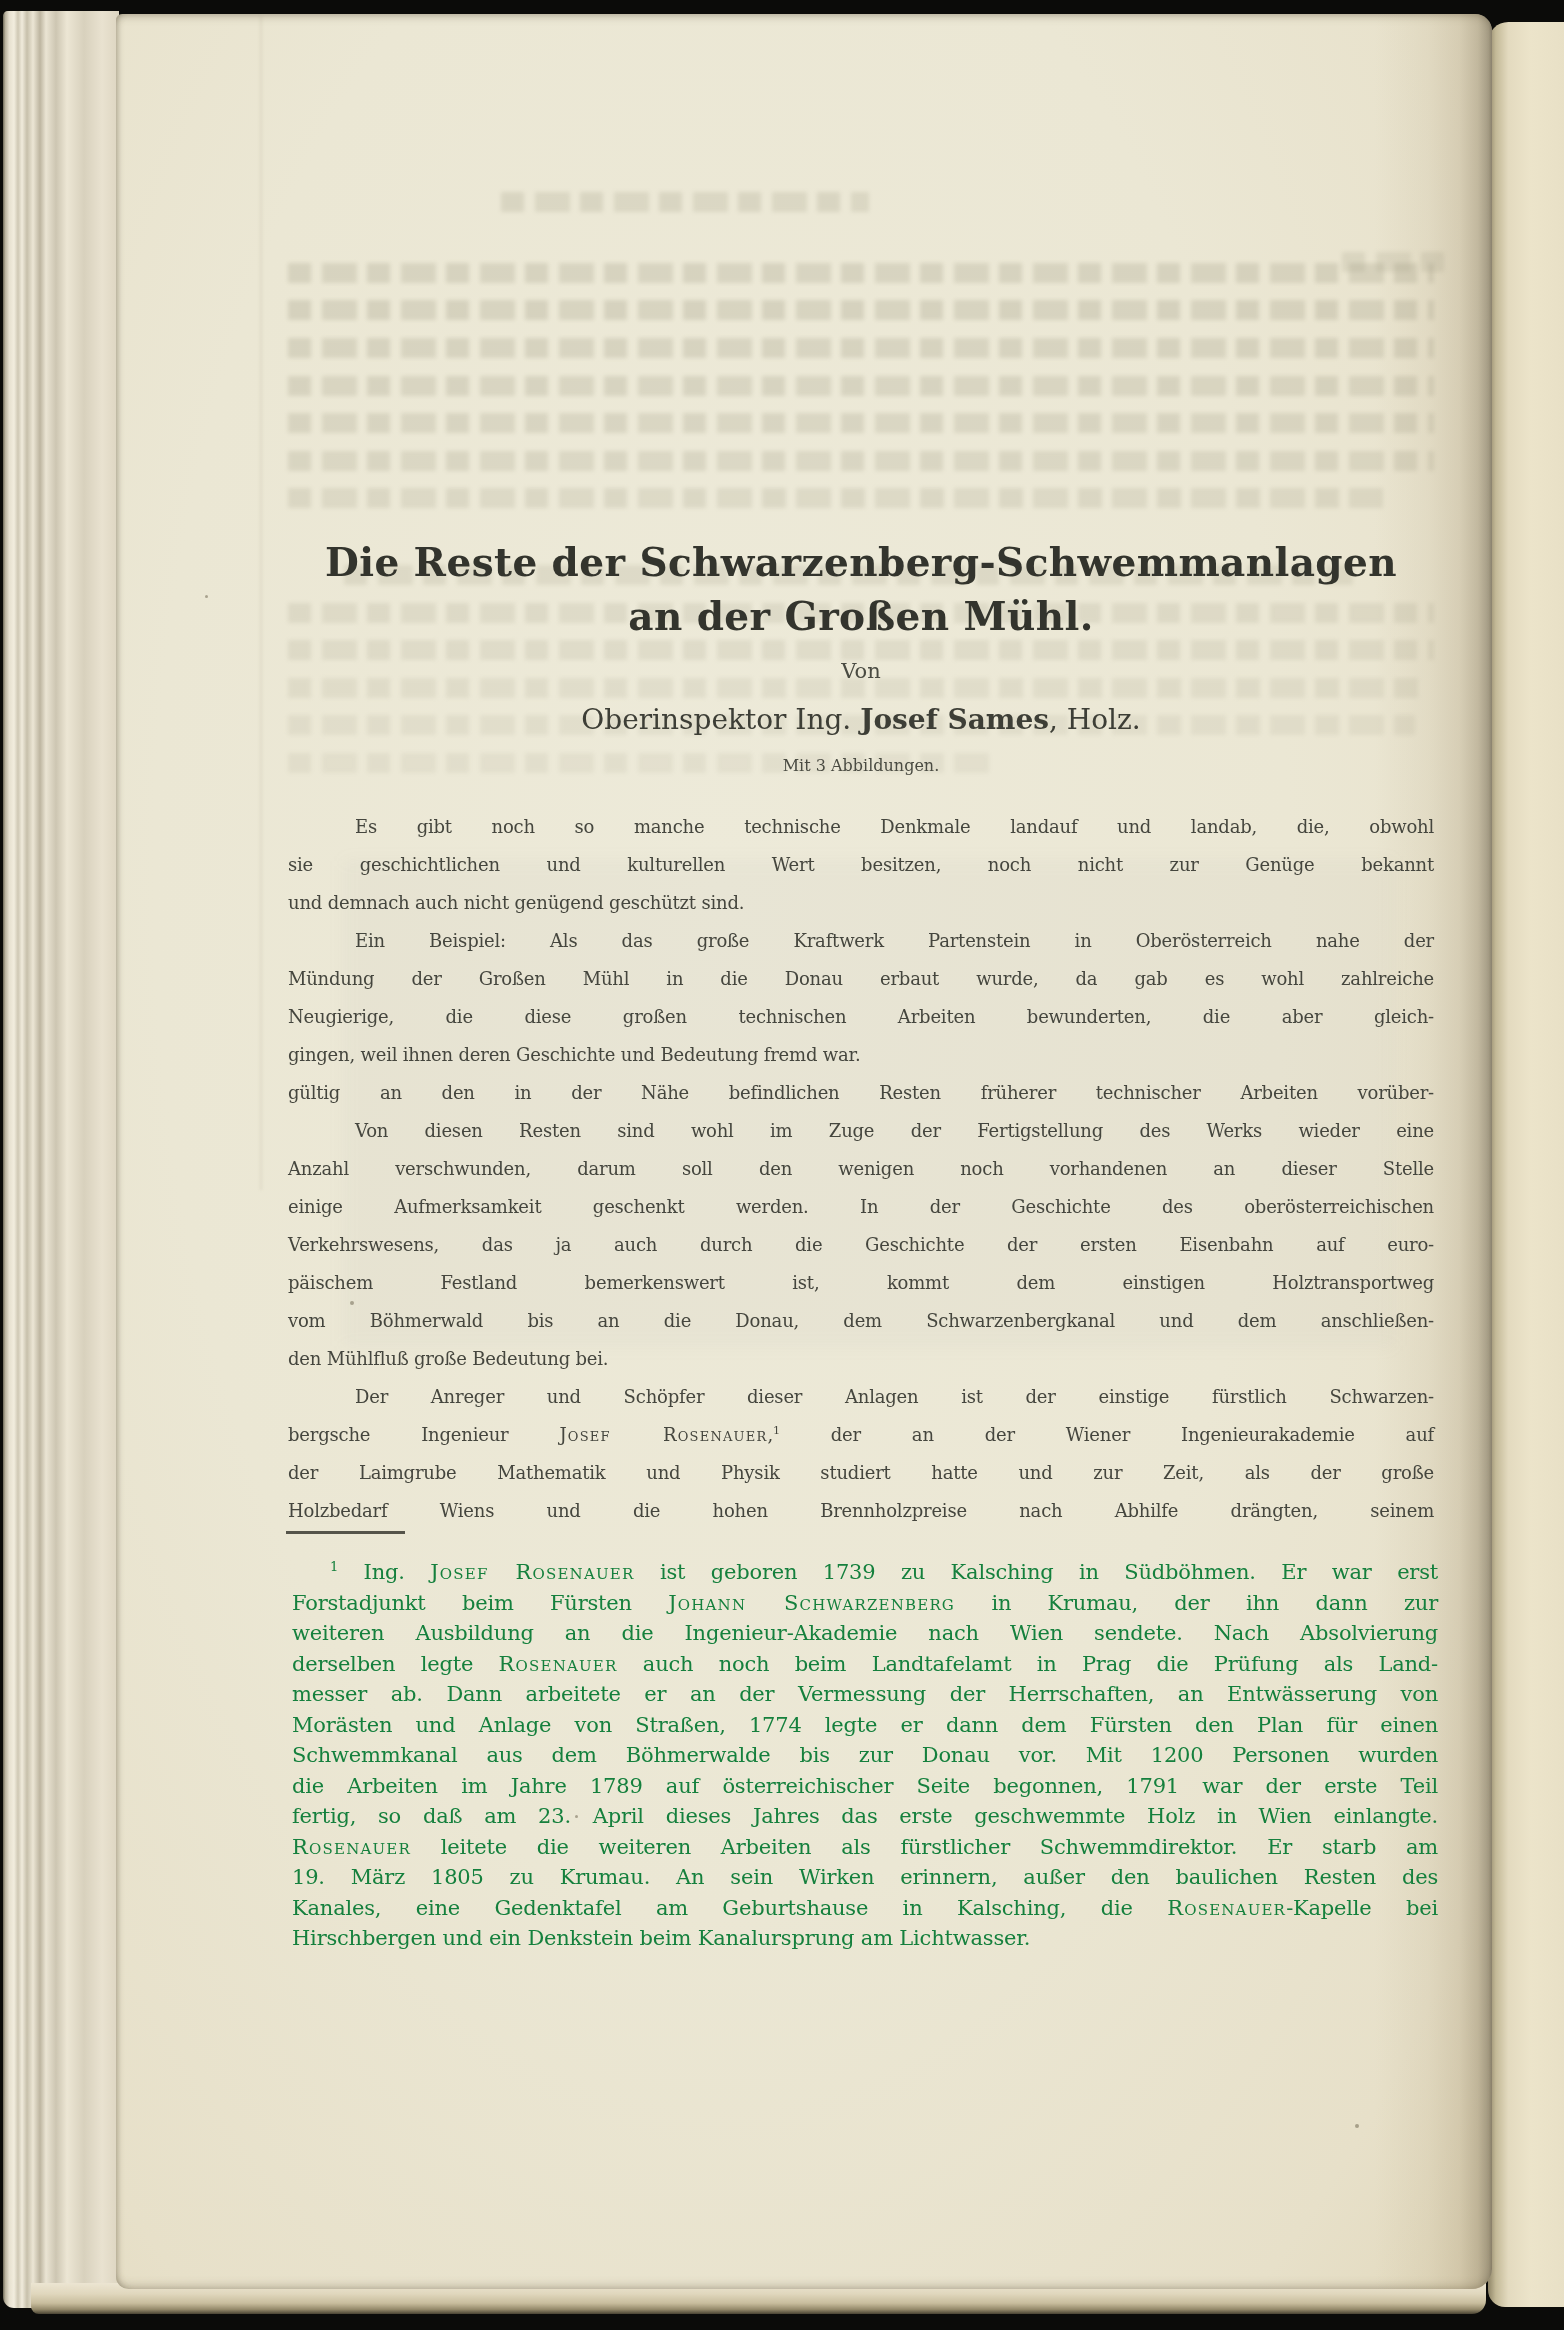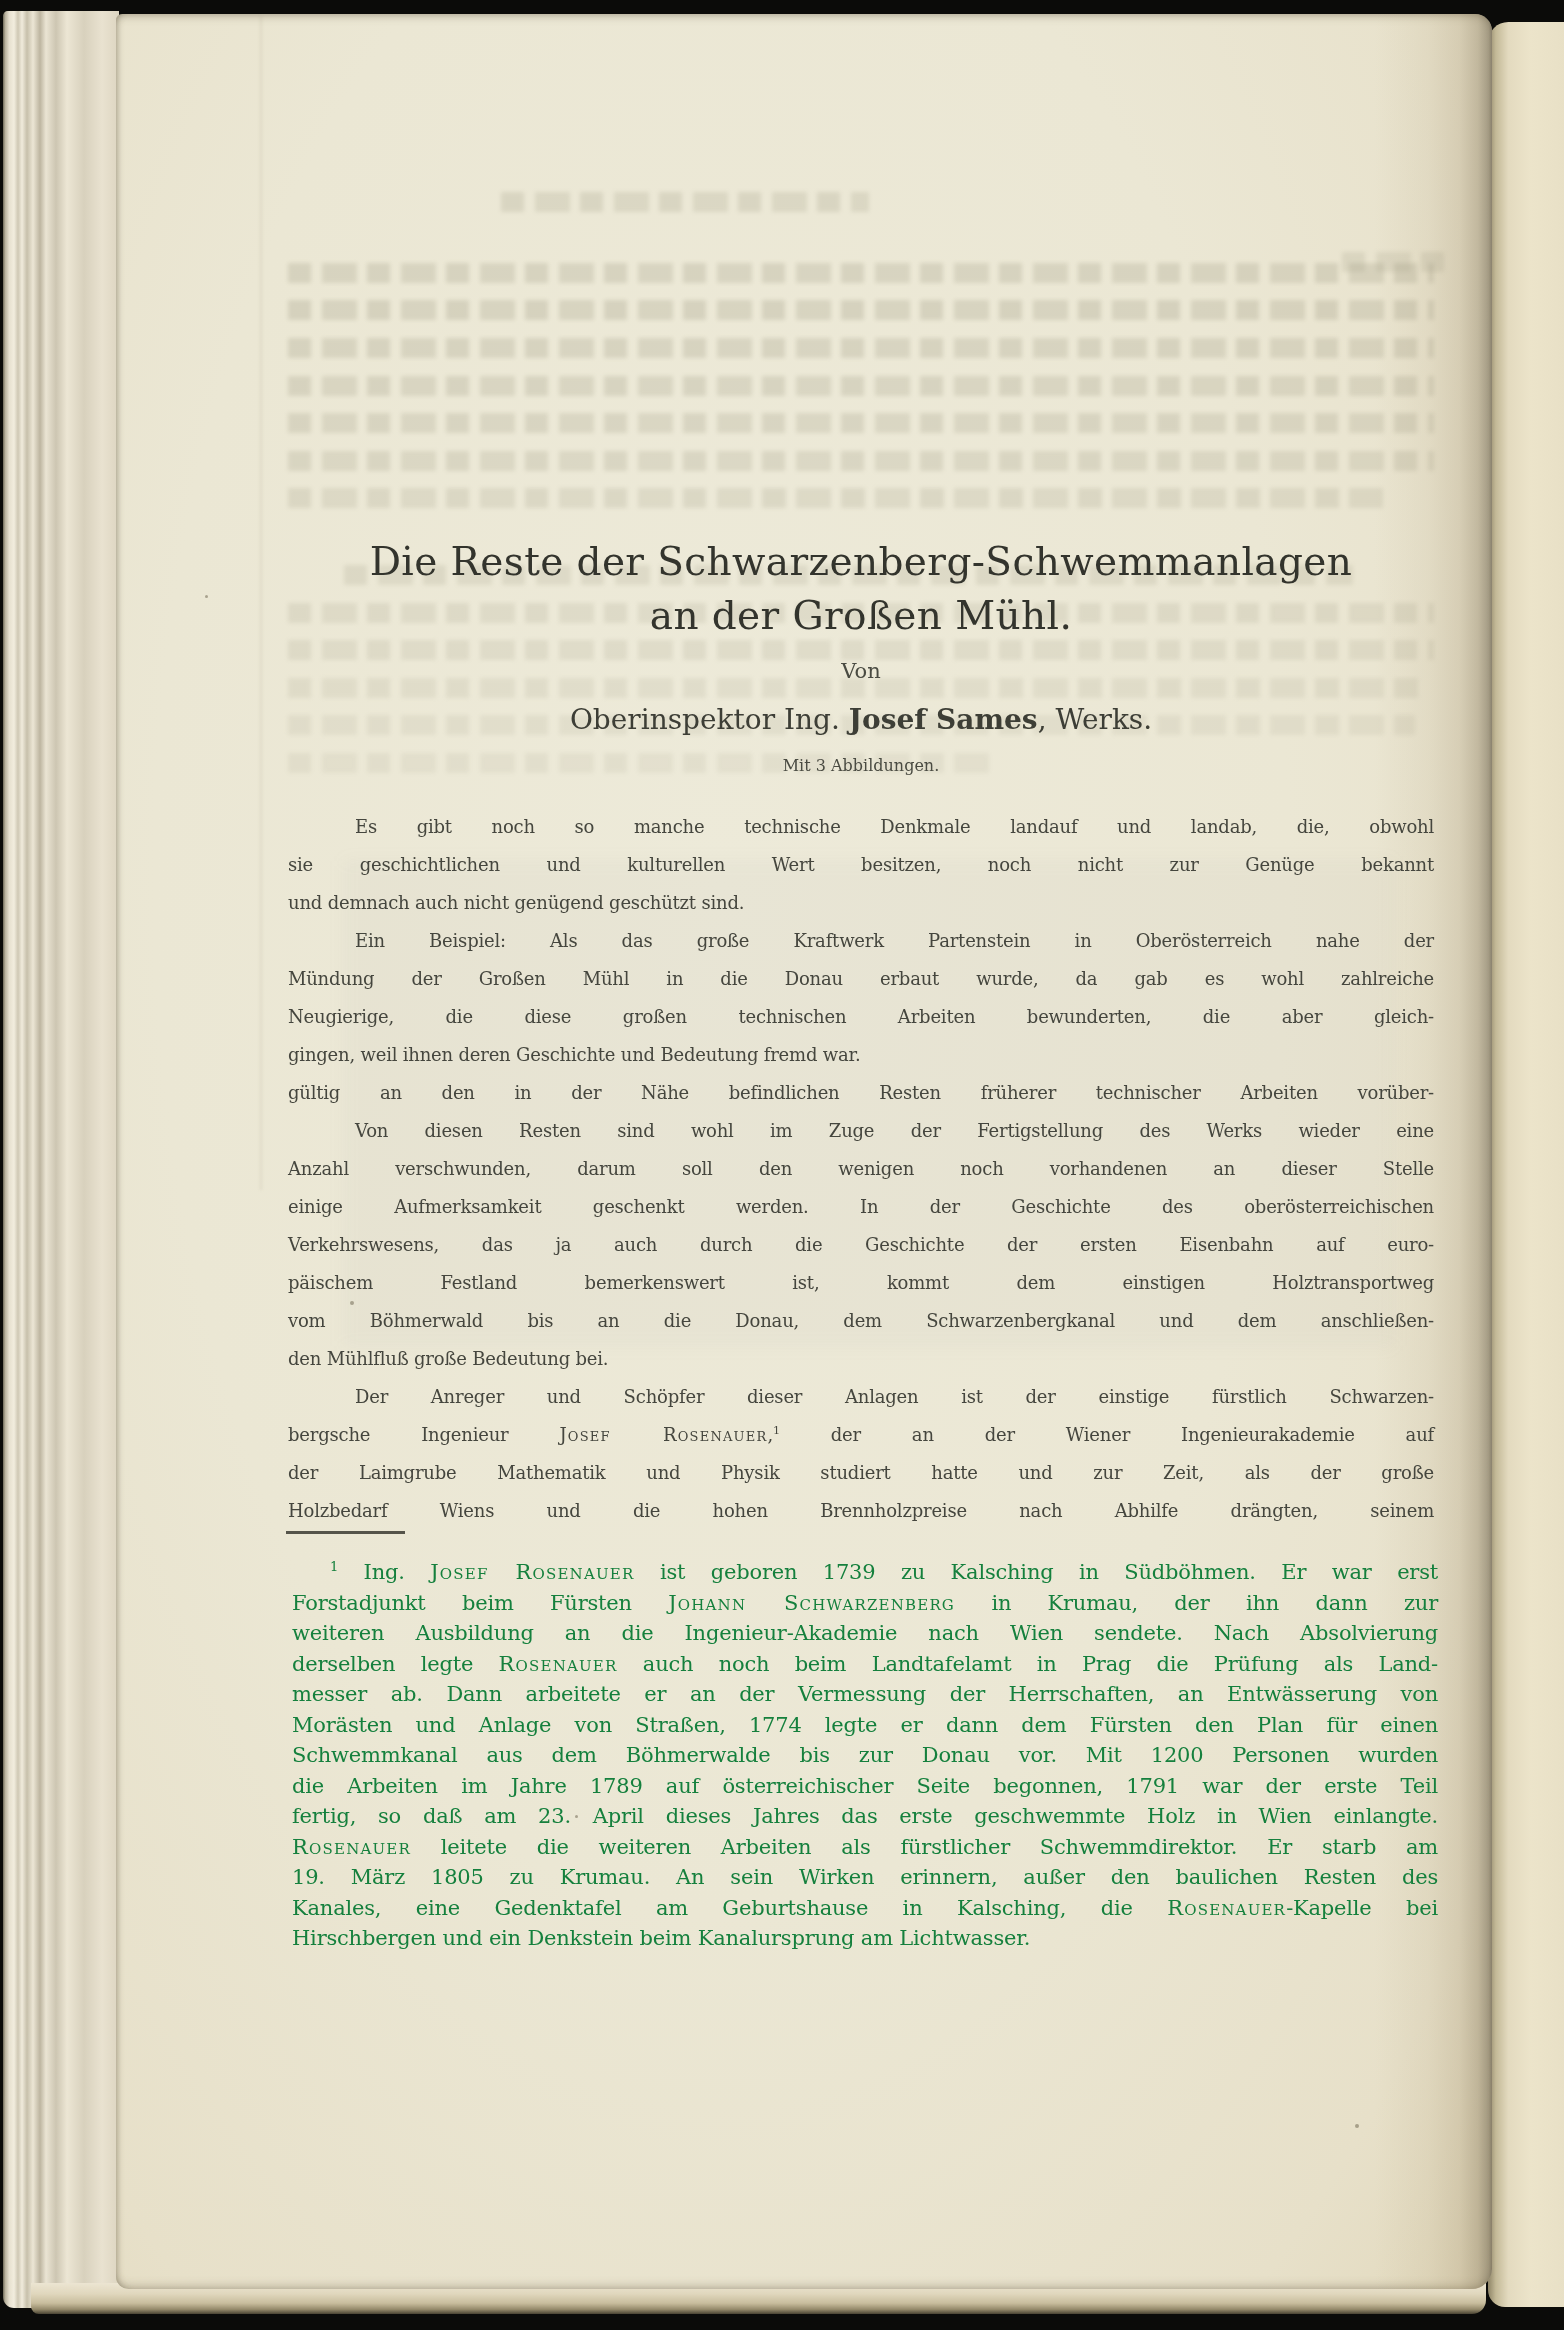--- a/index.html
+++ b/index.html
@@ -58,21 +58,21 @@
       rgba(152,148,124,.55) 0px, rgba(152,148,124,.55) 23.5px,
       rgba(152,148,124,0) 23.5px, rgba(152,148,124,0) 34px,
       rgba(152,148,124,.5) 34px, rgba(152,148,124,.5) 69px,
       rgba(152,148,124,0) 69px, rgba(152,148,124,0) 79px);
   }
   .ghost-rect{position:absolute;background:rgba(150,158,152,.06);filter:blur(7.8px);}
   .speck{position:absolute;border-radius:50%;background:rgba(104,96,74,.5);z-index:5;}
   
   .title{
     position:absolute;left:288px;top:535px;width:1146px;margin:0;z-index:4;
-    text-align:center;font-size:39px;line-height:54px;font-weight:normal;
+    text-align:center;font-size:39px;line-height:54px;font-weight:bold;
     color:#33342d;letter-spacing:0.4px;
   }
   .title .tl{display:block;}
   .von{
     position:absolute;left:288px;top:659px;width:1146px;z-index:4;
     text-align:center;font-size:21px;color:#4a4b42;
   }
   .author{
     position:absolute;left:288px;top:703px;width:1146px;z-index:4;
     text-align:center;font-size:28px;color:#3d3e36;
@@ -134,21 +134,21 @@
       <div class="ghost-rect" style="left: 344px; top: 861px; width: 1049px; height: 485px;"></div>
     </div>
 
   <h1 class="title">
     <span class="tl">Die Reste der Schwarzenberg-Schwemmanlagen</span>
     <span class="tl">an der Großen Mühl.</span>
   </h1>
 
   <div class="von">Von</div>
 
-  <div class="author"><span>Oberinspektor Ing. </span><span class="b">Josef Sames</span><span>, Werks.</span></div>
+  <div class="author"><span>Oberinspektor Ing. </span><span class="b">Josef Sames</span><span>, Holz.</span></div>
 
   <div class="abbnote">Mit 3 Abbildungen.</div>
 
   <div class="body">
       <div>
         <div class="tline indent"><span>Es gibt noch so manche technische Denkmale landauf und landab, die, obwohl</span></div>
         <div class="tline"><span>sie geschichtlichen und kulturellen Wert besitzen, noch nicht zur Genüge bekannt</span></div>
         <div class="tline lastline"><span>und demnach auch nicht genügend geschützt sind.</span></div>
       </div>
       <div>

